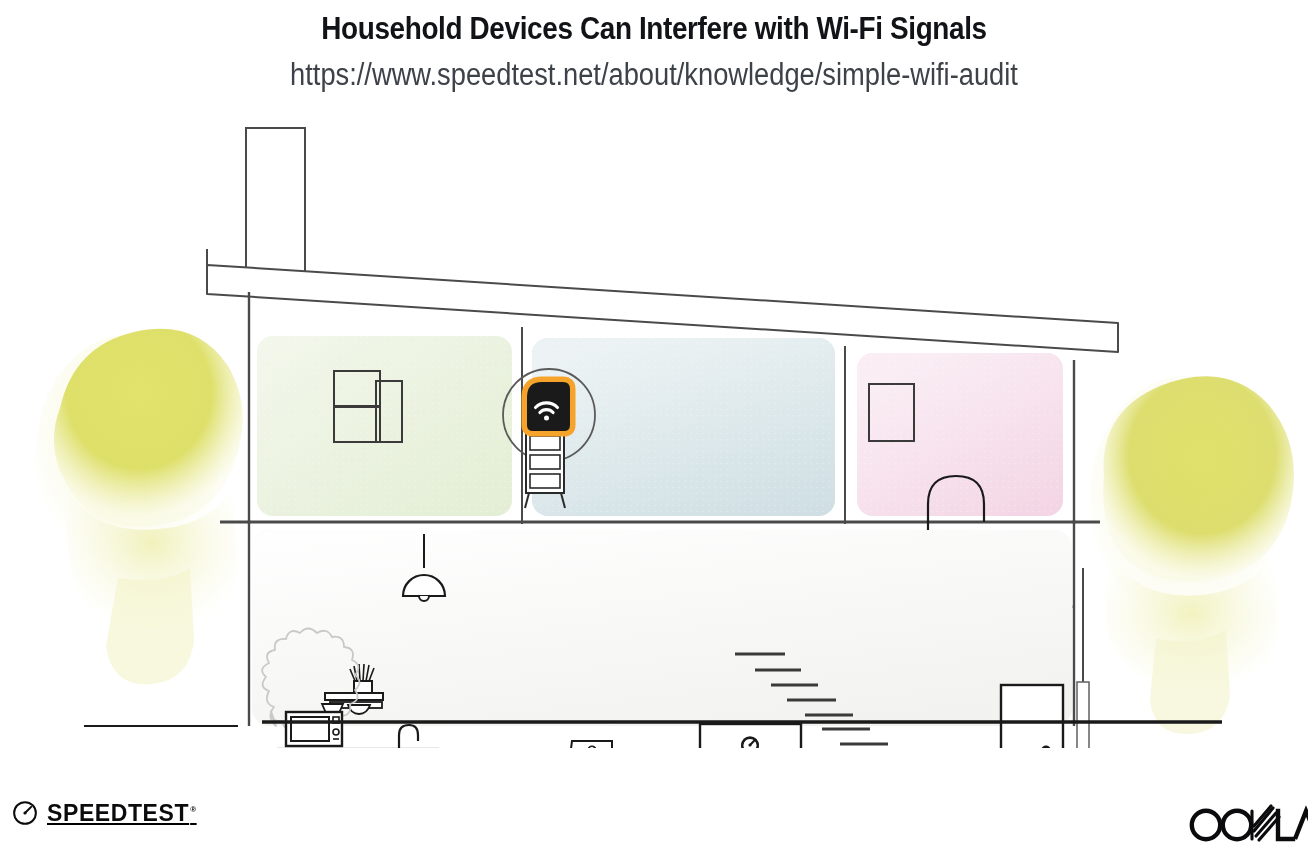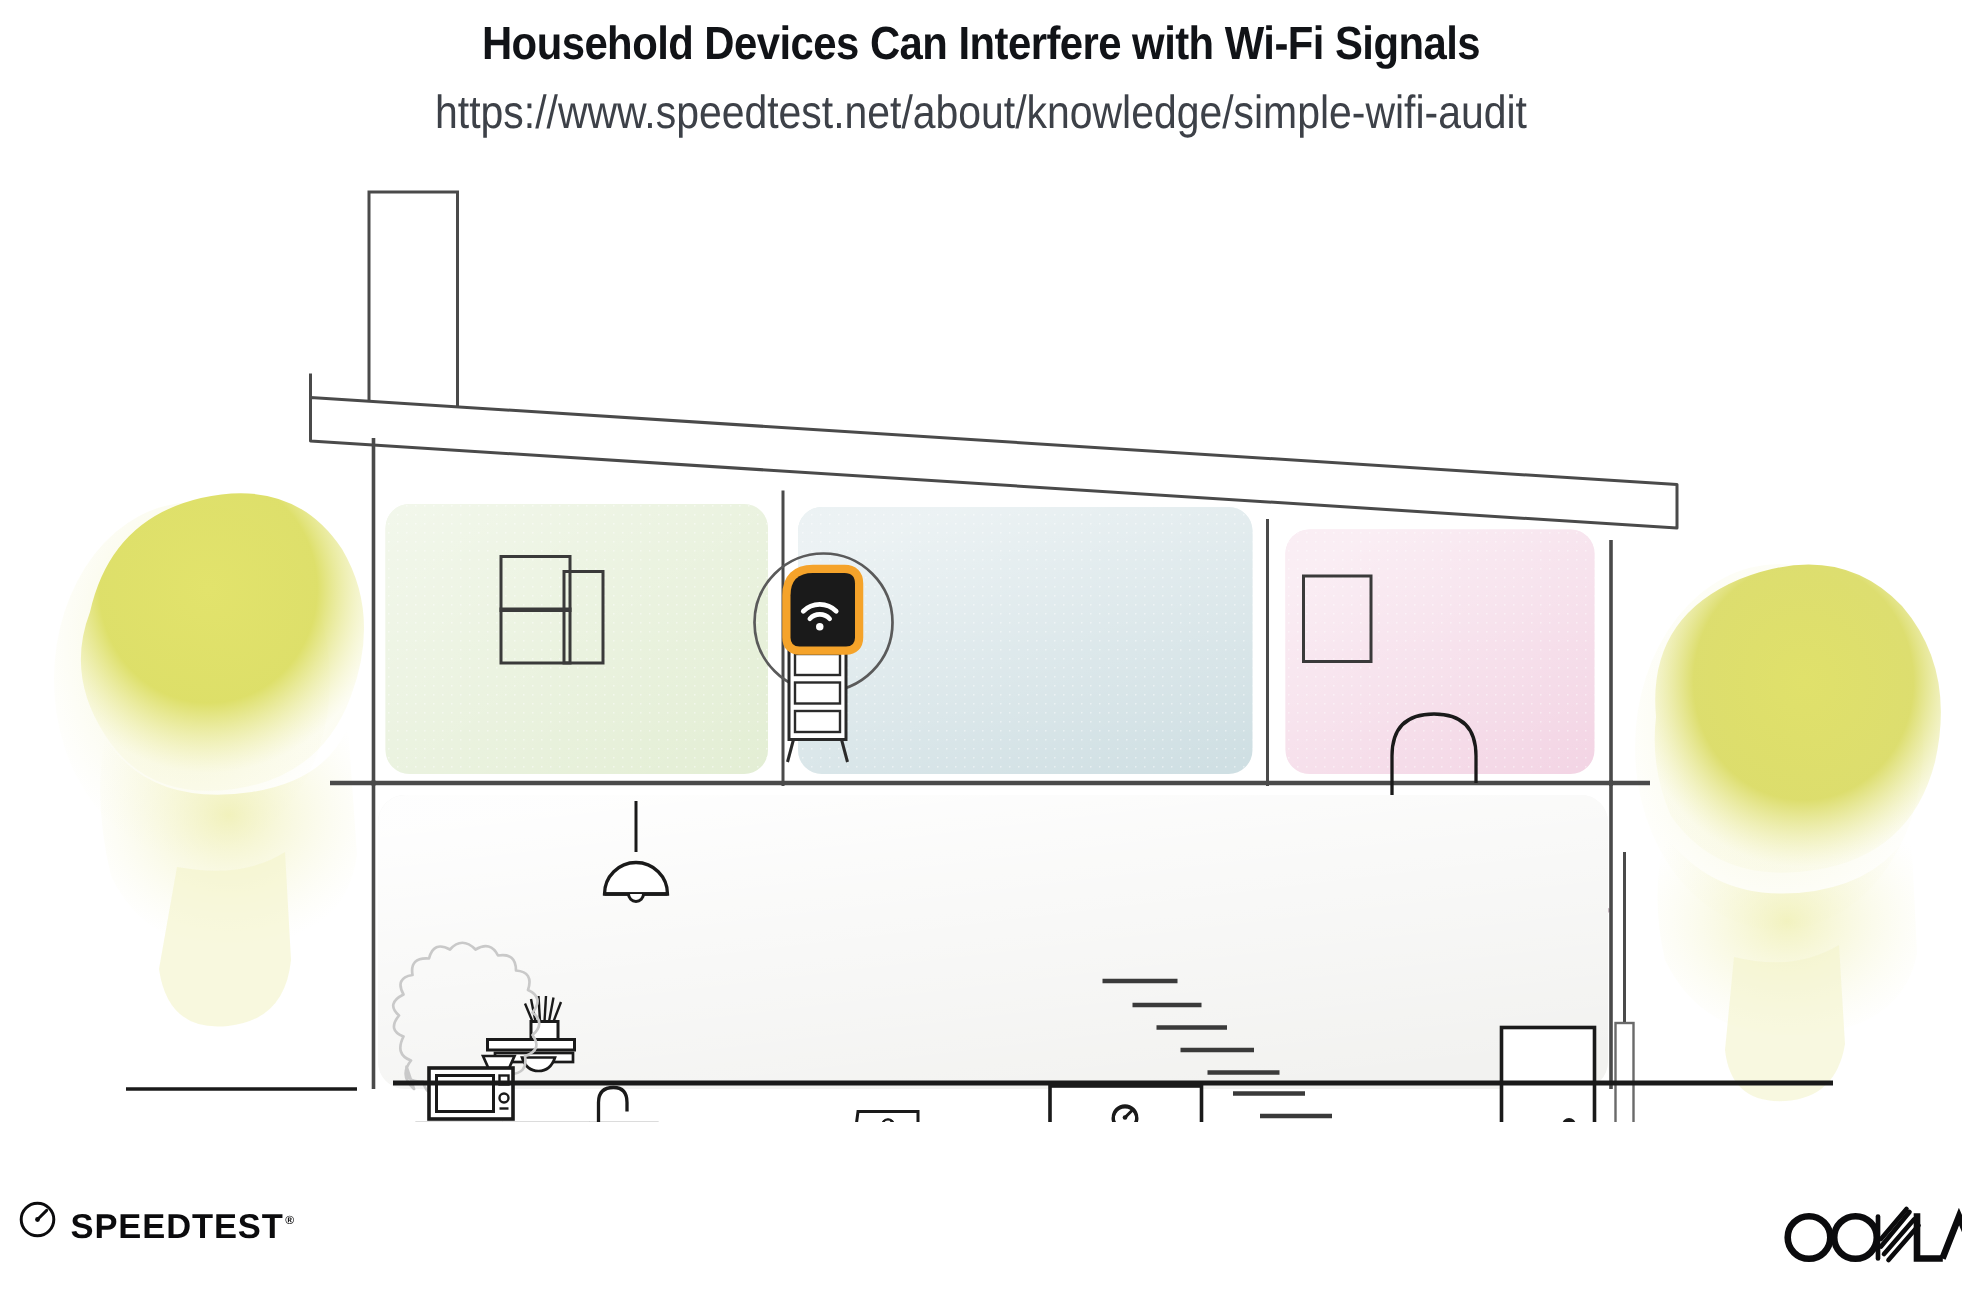--- a/index.html
+++ b/index.html
@@ -34,21 +34,21 @@
   }
 
   
   .stage { position: absolute; left: 0; top: 108px; width: 1308px; height: 640px; }
   .stage svg { display: block; }
 
   
   .footer { position: absolute; left: 0; top: 786px; width: 1308px; height: 75px; }
   .brand-speedtest {
     position: absolute; left: 12px; top: 14px;
-    display: flex; align-items: flex-end; gap: 9px;
+    display: flex; align-items: flex-start; gap: 9px; text-decoration: underline;
   }
   .brand-speedtest .wordmark {
     font-family: "Liberation Sans", sans-serif;
     font-weight: 700; font-size: 23px; letter-spacing: 0.6px; color: #0b0b0d;
   }
   .brand-speedtest .reg {
     font-size: 8px; vertical-align: super; color: #0b0b0d; margin-left: 1px;
   }
   .brand-ookla {
     position: absolute; right: -6px; top: 16px;

